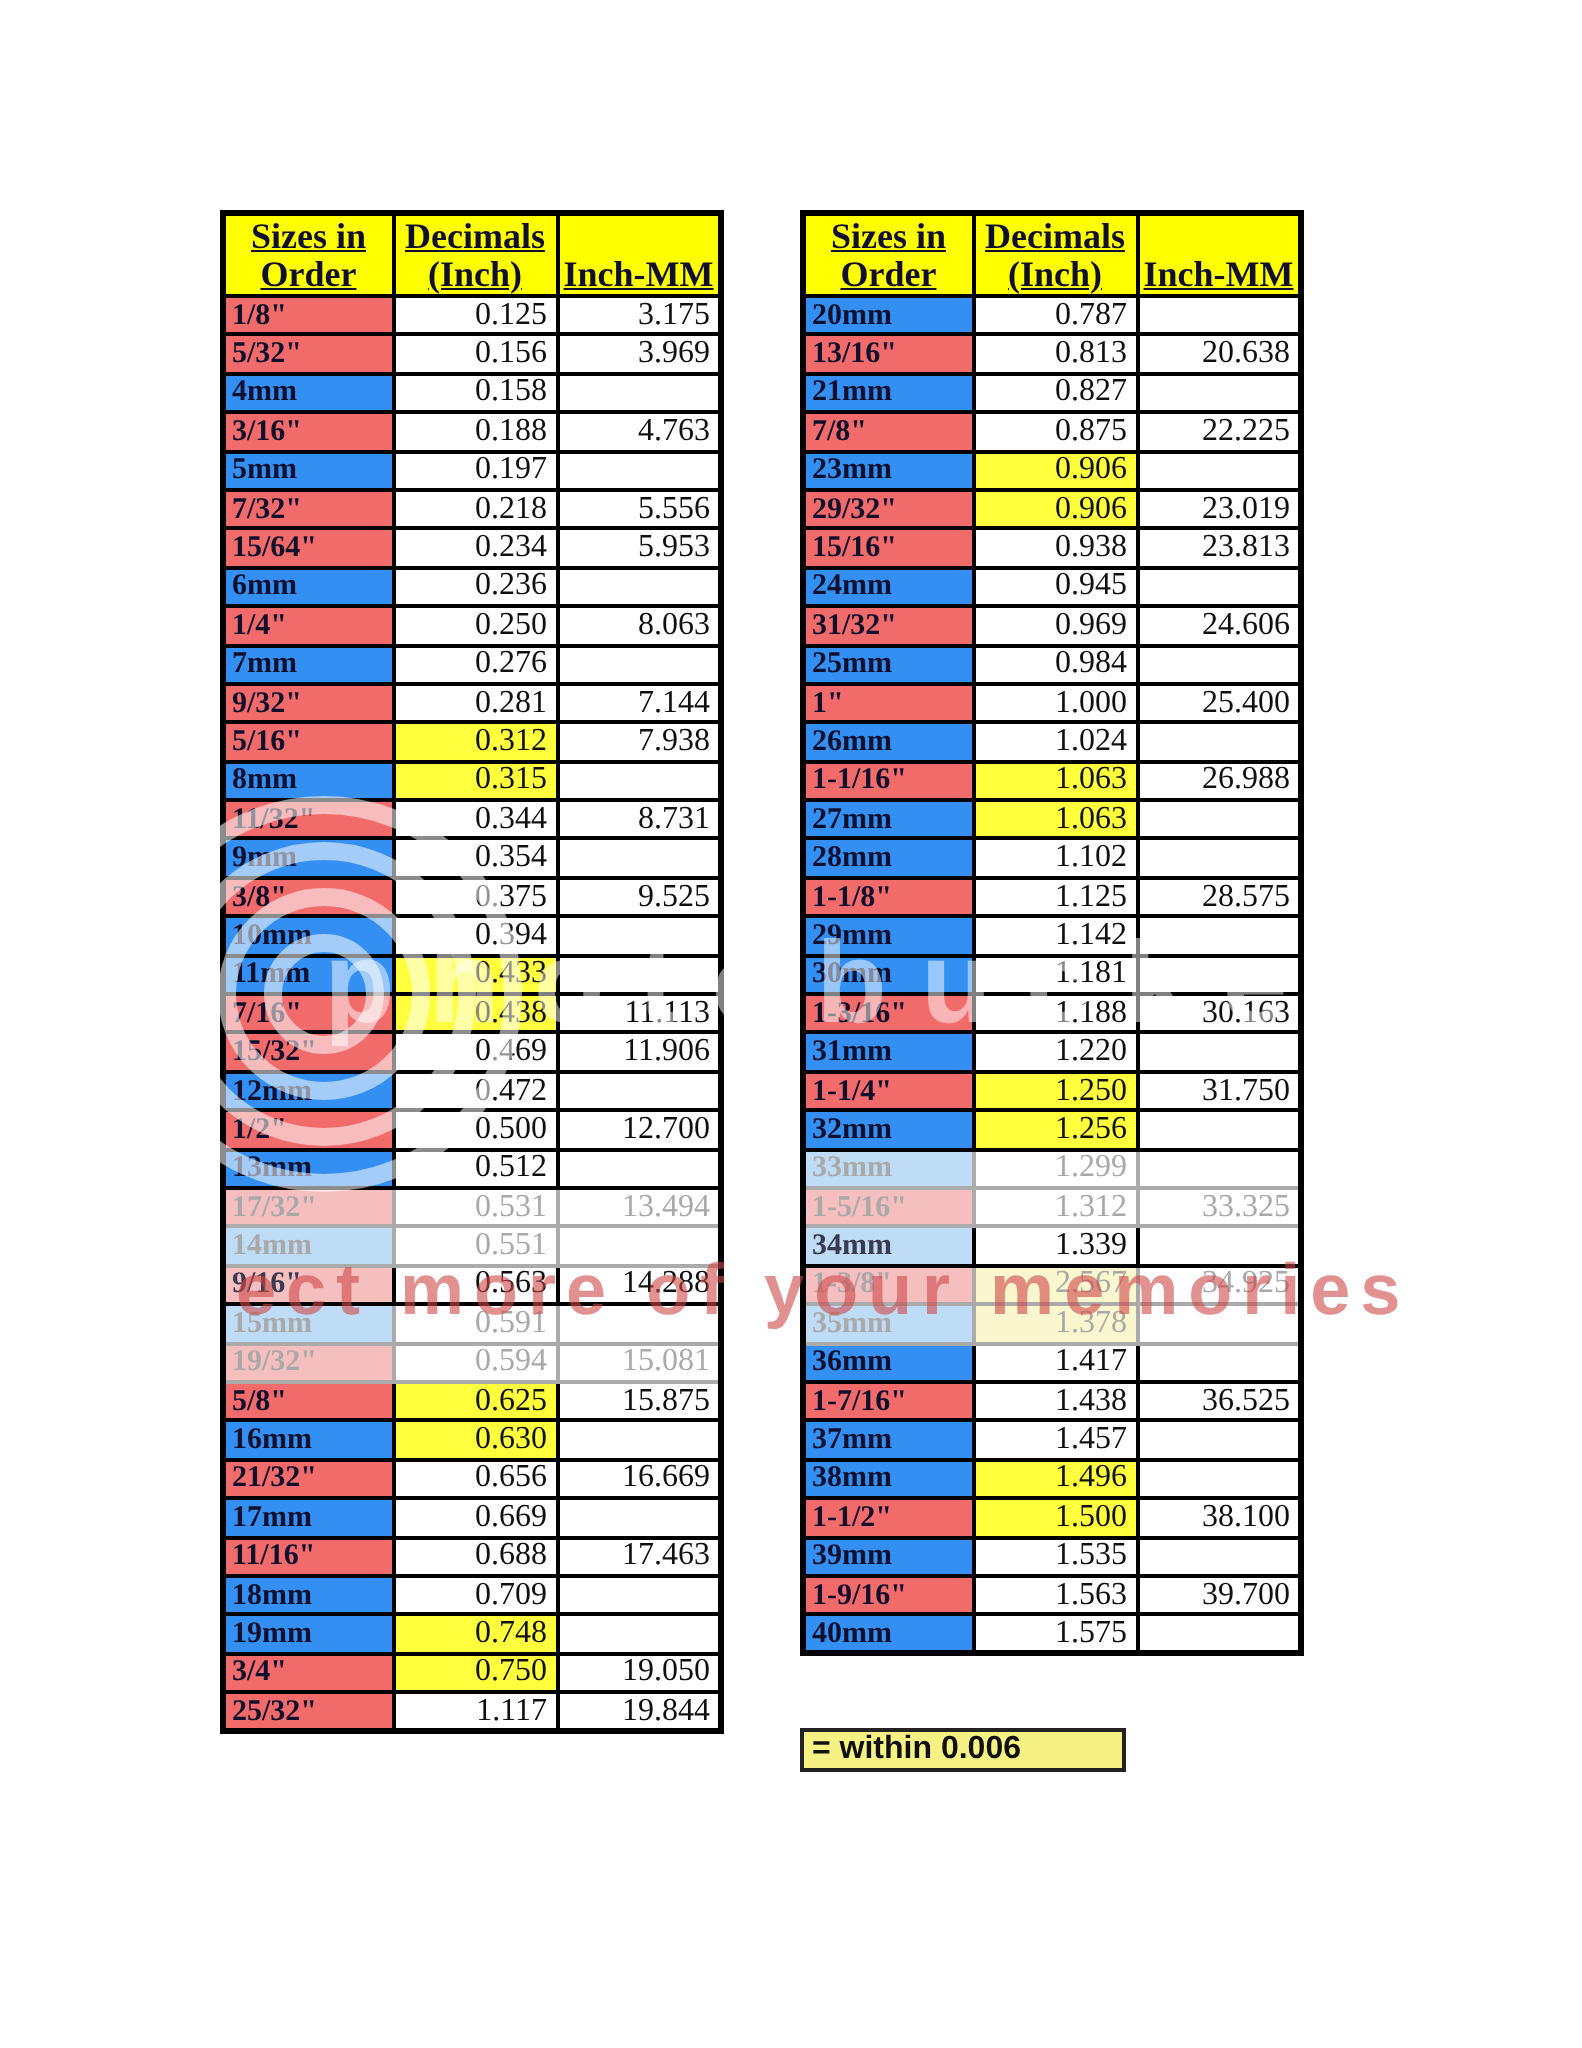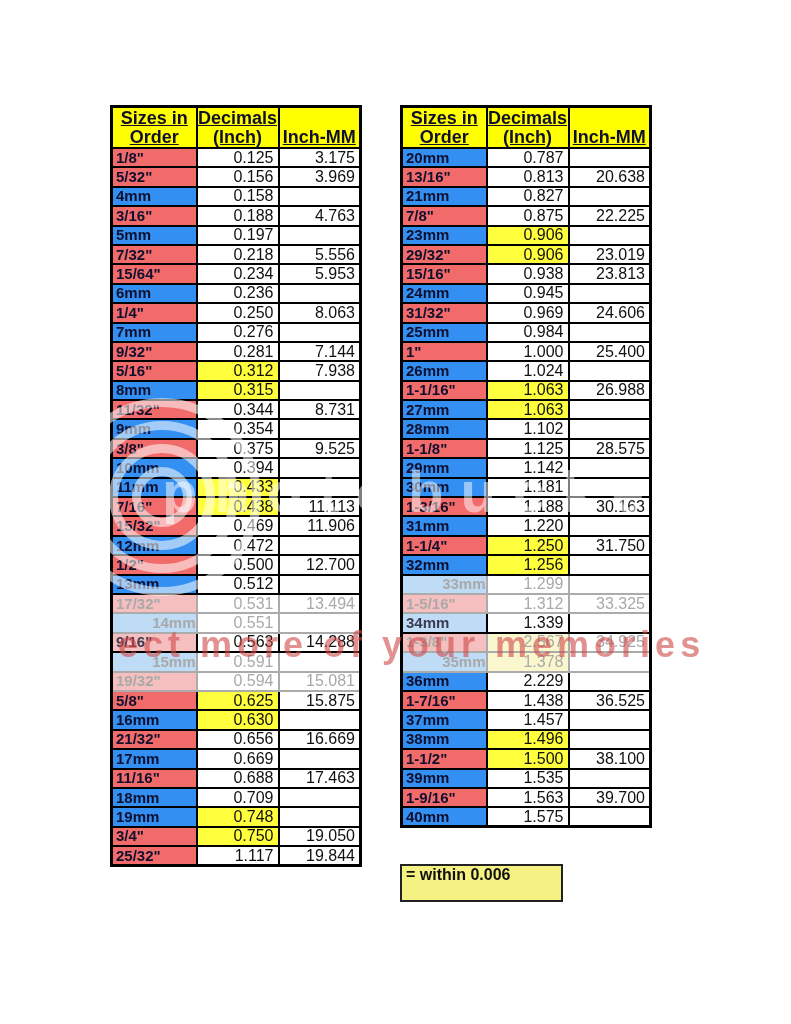--- a/index.html
+++ b/index.html
@@ -4,21 +4,21 @@
 <style>
   html,body{margin:0;padding:0;}
   body{
     width:791px;height:1024px;position:relative;background:#fff;
     font-family:"Liberation Sans",sans-serif;overflow:hidden;
   }
   .stage{position:absolute;inset:0;}
 
   table.conv{
     position:absolute;border-collapse:collapse;table-layout:fixed;
-    border:3px solid var(--border,#000);background:#fff;
+    border:3px solid var(--border,#000);background:#fff;font-family:Liberation Serif, serif;
   }
   #table-left{left:110px;top:105px;width:250px;}
   #table-right{left:400px;top:105px;width:249px;}
   col.c-size{width:85px;} col.c-dec{width:82px;} col.c-mm{width:82px;}
 
   th{
     background:var(--headerYellow,#ffff00);
     border:2px solid var(--border,#000);
     height:41px;box-sizing:border-box;padding:1px 0 0 0;
     font-size:18px;font-weight:700;color:var(--labelText,#10102e);
@@ -39,27 +39,27 @@
   }
   td.dec,td.mmv{text-align:right;padding-right:4px;font-size:16px;}
   tr.t-inch td.size{background:var(--inchRow,#f26b6b);}
   tr.t-mm   td.size{background:var(--mmRow,#338ff2);}
   td.dec.hl{background:var(--highlight,#ffff3e);}
 
   
   tr.f-full td{border-color:var(--fadedBorder,#ababab);color:var(--fadedText,#a9a9a9);}
   tr.f-full td.size{color:var(--fadedText,#a9a9a9);}
   tr.f-full.t-inch td.size{background:var(--fadedInch,#f6bfbf);}
-  tr.f-full.t-mm   td.size{background:var(--fadedMm,#bfdcf6);text-align:right;}
+  tr.f-full.t-mm   td.size{background:var(--fadedMm,#bfdcf6);}
   tr.f-full td.dec.hl{background:var(--fadedHighlight,#faf6ce);}
   tr.f-bg.t-inch td.size{background:var(--fadedInch,#f6bfbf);color:#3a3a50;}
   tr.f-bg.t-mm   td.size{background:var(--fadedMm,#bfdcf6);color:#3a3a50;}
 
   .legend{
-    position:absolute;left:400px;top:864px;width:163px;height:38px;
+    position:absolute;left:400px;top:864px;width:163px;height:22px;
     box-sizing:border-box;background:var(--legendBg,#f5f283);
     border:2px solid #222;font-size:16px;font-weight:700;color:#101010;
     line-height:18px;padding-left:4px;
   }
 
   
   .wm{position:absolute;pointer-events:none;}
   .ring{position:absolute;border-radius:50%;border:9px solid rgba(255,255,255,0.55);}
   .ring.r1{left:132px;top:467px;width:42px;height:42px;}
   .ring.r2{left:109px;top:444px;width:88px;height:88px;}
@@ -443,21 +443,21 @@
           <td class="dec hl">2.567</td>
           <td class="mmv">34.925</td>
         </tr>
         <tr class="t-mm f-full">
           <td class="size">35mm</td>
           <td class="dec hl">1.378</td>
           <td class="mmv"></td>
         </tr>
         <tr class="t-mm">
           <td class="size">36mm</td>
-          <td class="dec">2.229</td>
+          <td class="dec">1.417</td>
           <td class="mmv"></td>
         </tr>
         <tr class="t-inch">
           <td class="size">1-7/16"</td>
           <td class="dec">1.438</td>
           <td class="mmv">36.525</td>
         </tr>
         <tr class="t-mm">
           <td class="size">37mm</td>
           <td class="dec">1.457</td>

